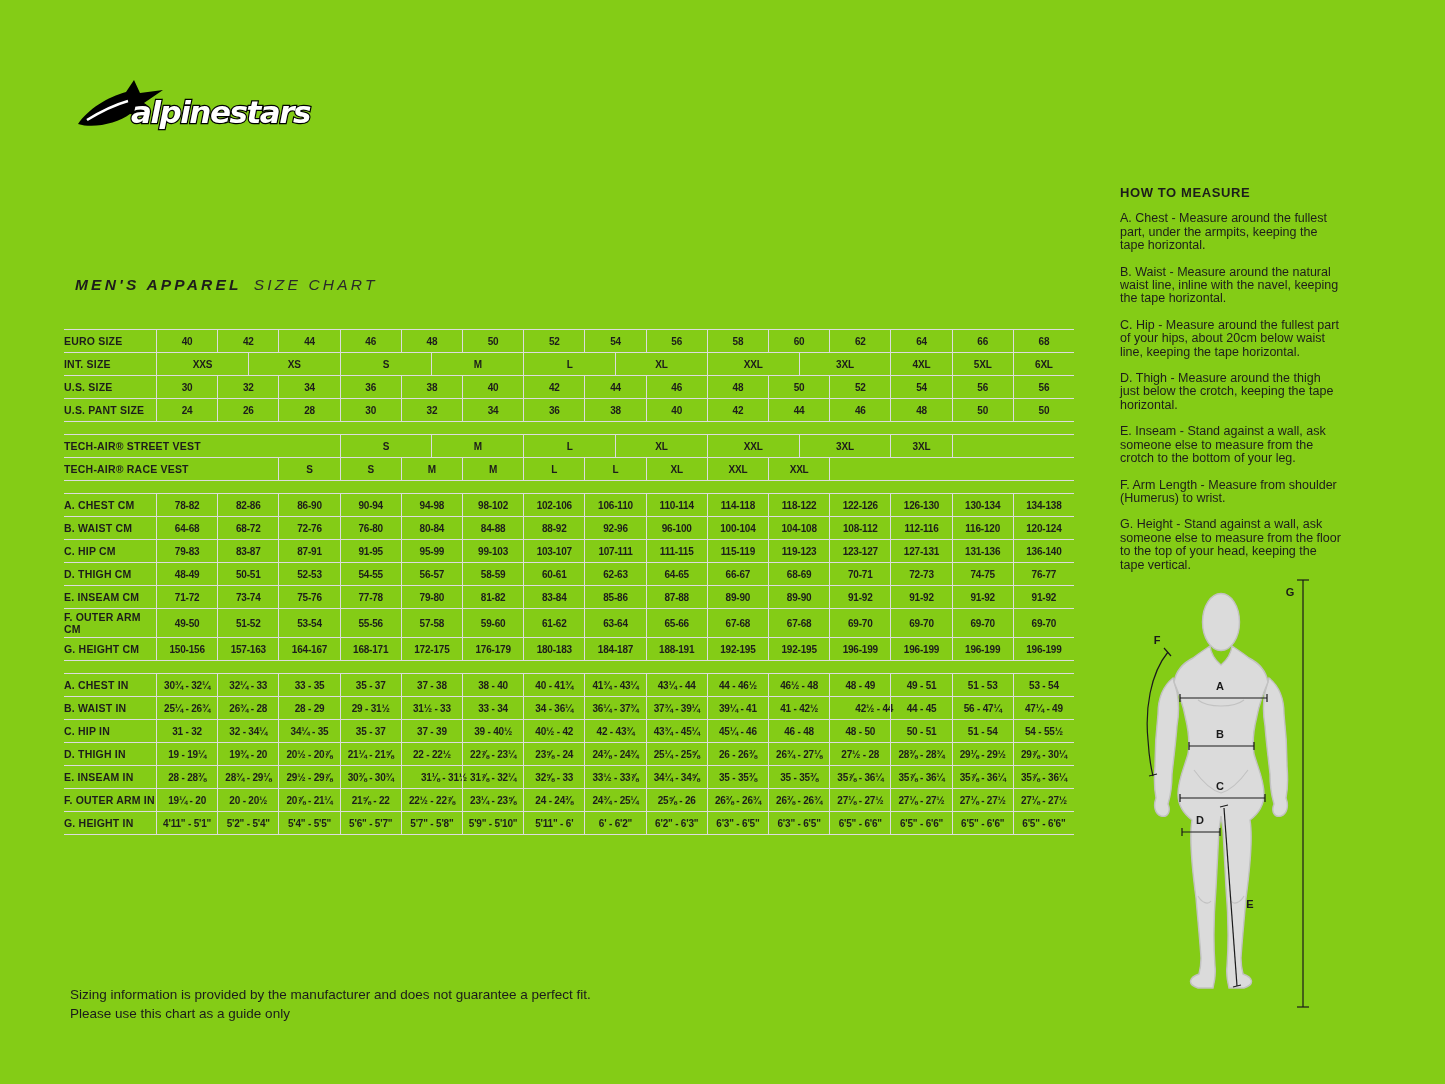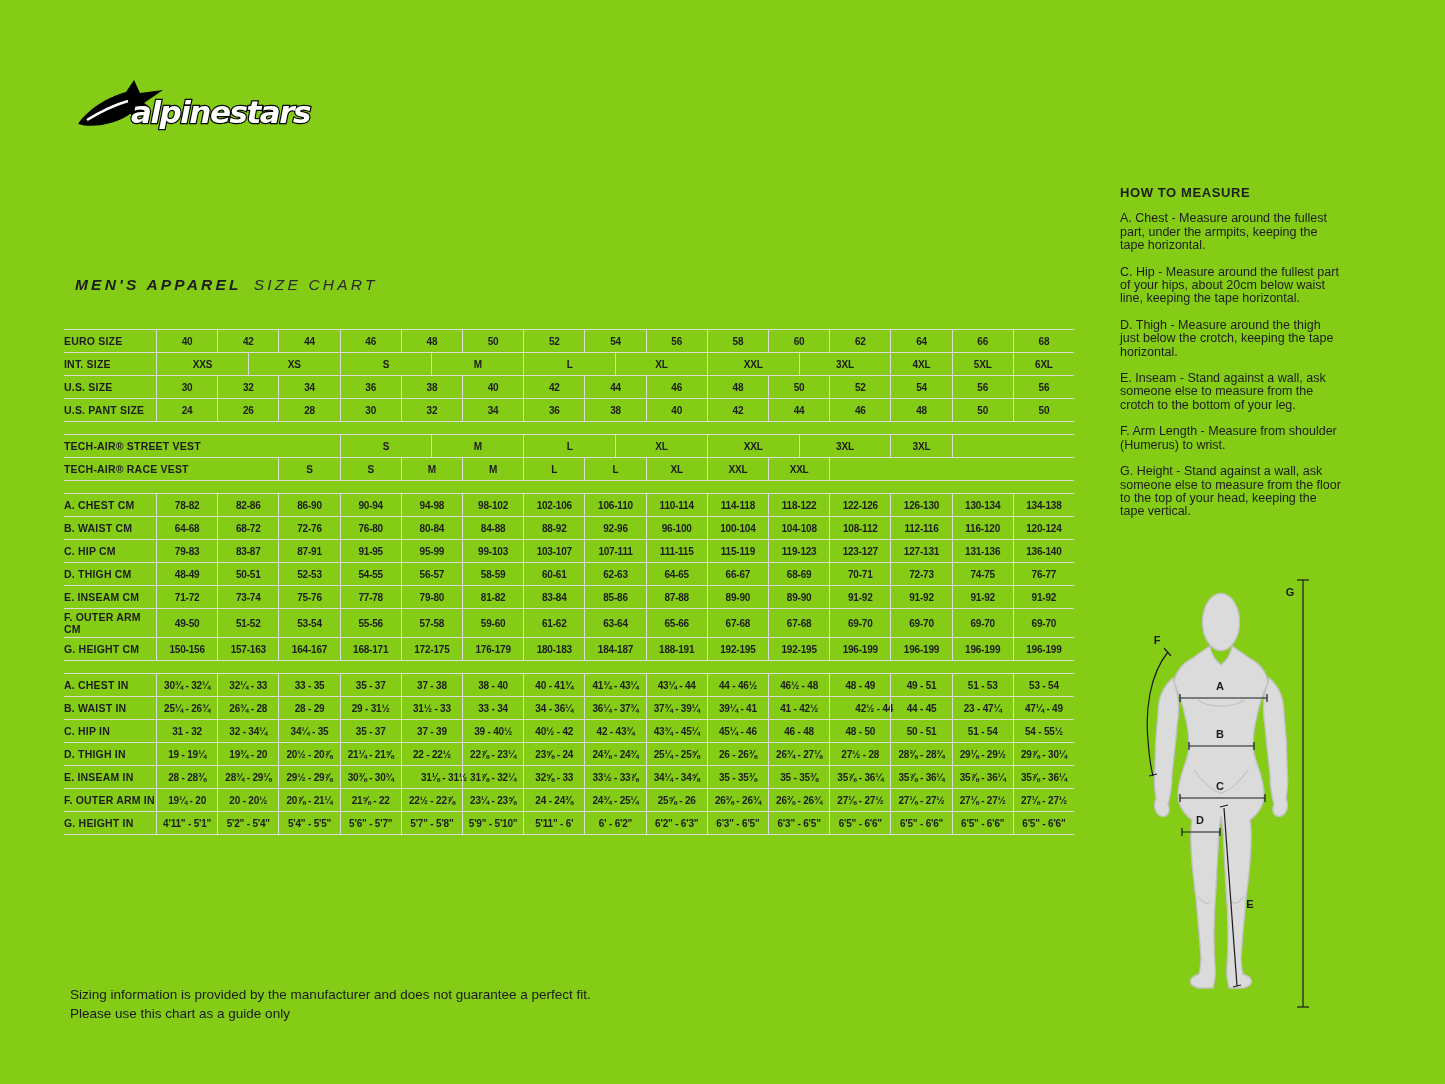--- a/index.html
+++ b/index.html
@@ -310,21 +310,21 @@
           <div class="cell" style="grid-column: span 2;">29 - 31½</div>
           <div class="cell" style="grid-column: span 2;">31½ - 33</div>
           <div class="cell" style="grid-column: span 2;">33 - 34</div>
           <div class="cell" style="grid-column: span 2;">34 - 36¼</div>
           <div class="cell" style="grid-column: span 2;">36¼ - 37¾</div>
           <div class="cell" style="grid-column: span 2;">37¾ - 39¼</div>
           <div class="cell" style="grid-column: span 2;">39¼ - 41</div>
           <div class="cell" style="grid-column: span 2;">41 - 42½</div>
           <div class="cell" style="grid-column: span 2; padding-left: 28px;">42½ - 44</div>
           <div class="cell" style="grid-column: span 2;">44 - 45</div>
-          <div class="cell" style="grid-column: span 2;">23 - 47¼</div>
+          <div class="cell" style="grid-column: span 2;">56 - 47¼</div>
           <div class="cell" style="grid-column: span 2;">47¼ - 49</div>
         </div>
         <div class="t-row">
           <div class="row-label">C. HIP IN</div>
           <div class="cell" style="grid-column: span 2;">31 - 32</div>
           <div class="cell" style="grid-column: span 2;">32 - 34¼</div>
           <div class="cell" style="grid-column: span 2;">34¼ - 35</div>
           <div class="cell" style="grid-column: span 2;">35 - 37</div>
           <div class="cell" style="grid-column: span 2;">37 - 39</div>
           <div class="cell" style="grid-column: span 2;">39 - 40½</div>
@@ -409,20 +409,21 @@
           <div class="cell" style="grid-column: span 2;">6'5" - 6'6"</div>
           <div class="cell" style="grid-column: span 2;">6'5" - 6'6"</div>
           <div class="cell" style="grid-column: span 2;">6'5" - 6'6"</div>
         </div>
       </div>
     </div>
 
   <div class="howto">
     <h3>HOW TO MEASURE</h3>
     <p>A. Chest - Measure around the fullest part, under the armpits, keeping the tape horizontal.</p>
+    <p>B. Waist - Measure around the natural waist line, inline with the navel, keeping the tape horizontal.</p>
     <p>C. Hip - Measure around the fullest part of your hips, about 20cm below waist line, keeping the tape horizontal.</p>
     <p>D. Thigh - Measure around the thigh just below the crotch, keeping the tape horizontal.</p>
     <p>E. Inseam - Stand against a wall, ask someone else to measure from the crotch to the bottom of your leg.</p>
     <p>F. Arm Length - Measure from shoulder (Humerus) to wrist.</p>
     <p>G. Height - Stand against a wall, ask someone else to measure from the floor to the top of your head, keeping the tape vertical.</p>
   </div>
 
   <svg class="diagram" width="305" height="460" viewBox="0 0 305 460">
     <g fill="#dbdbdb" stroke="#c2c2c2" stroke-width="1.4">
 

